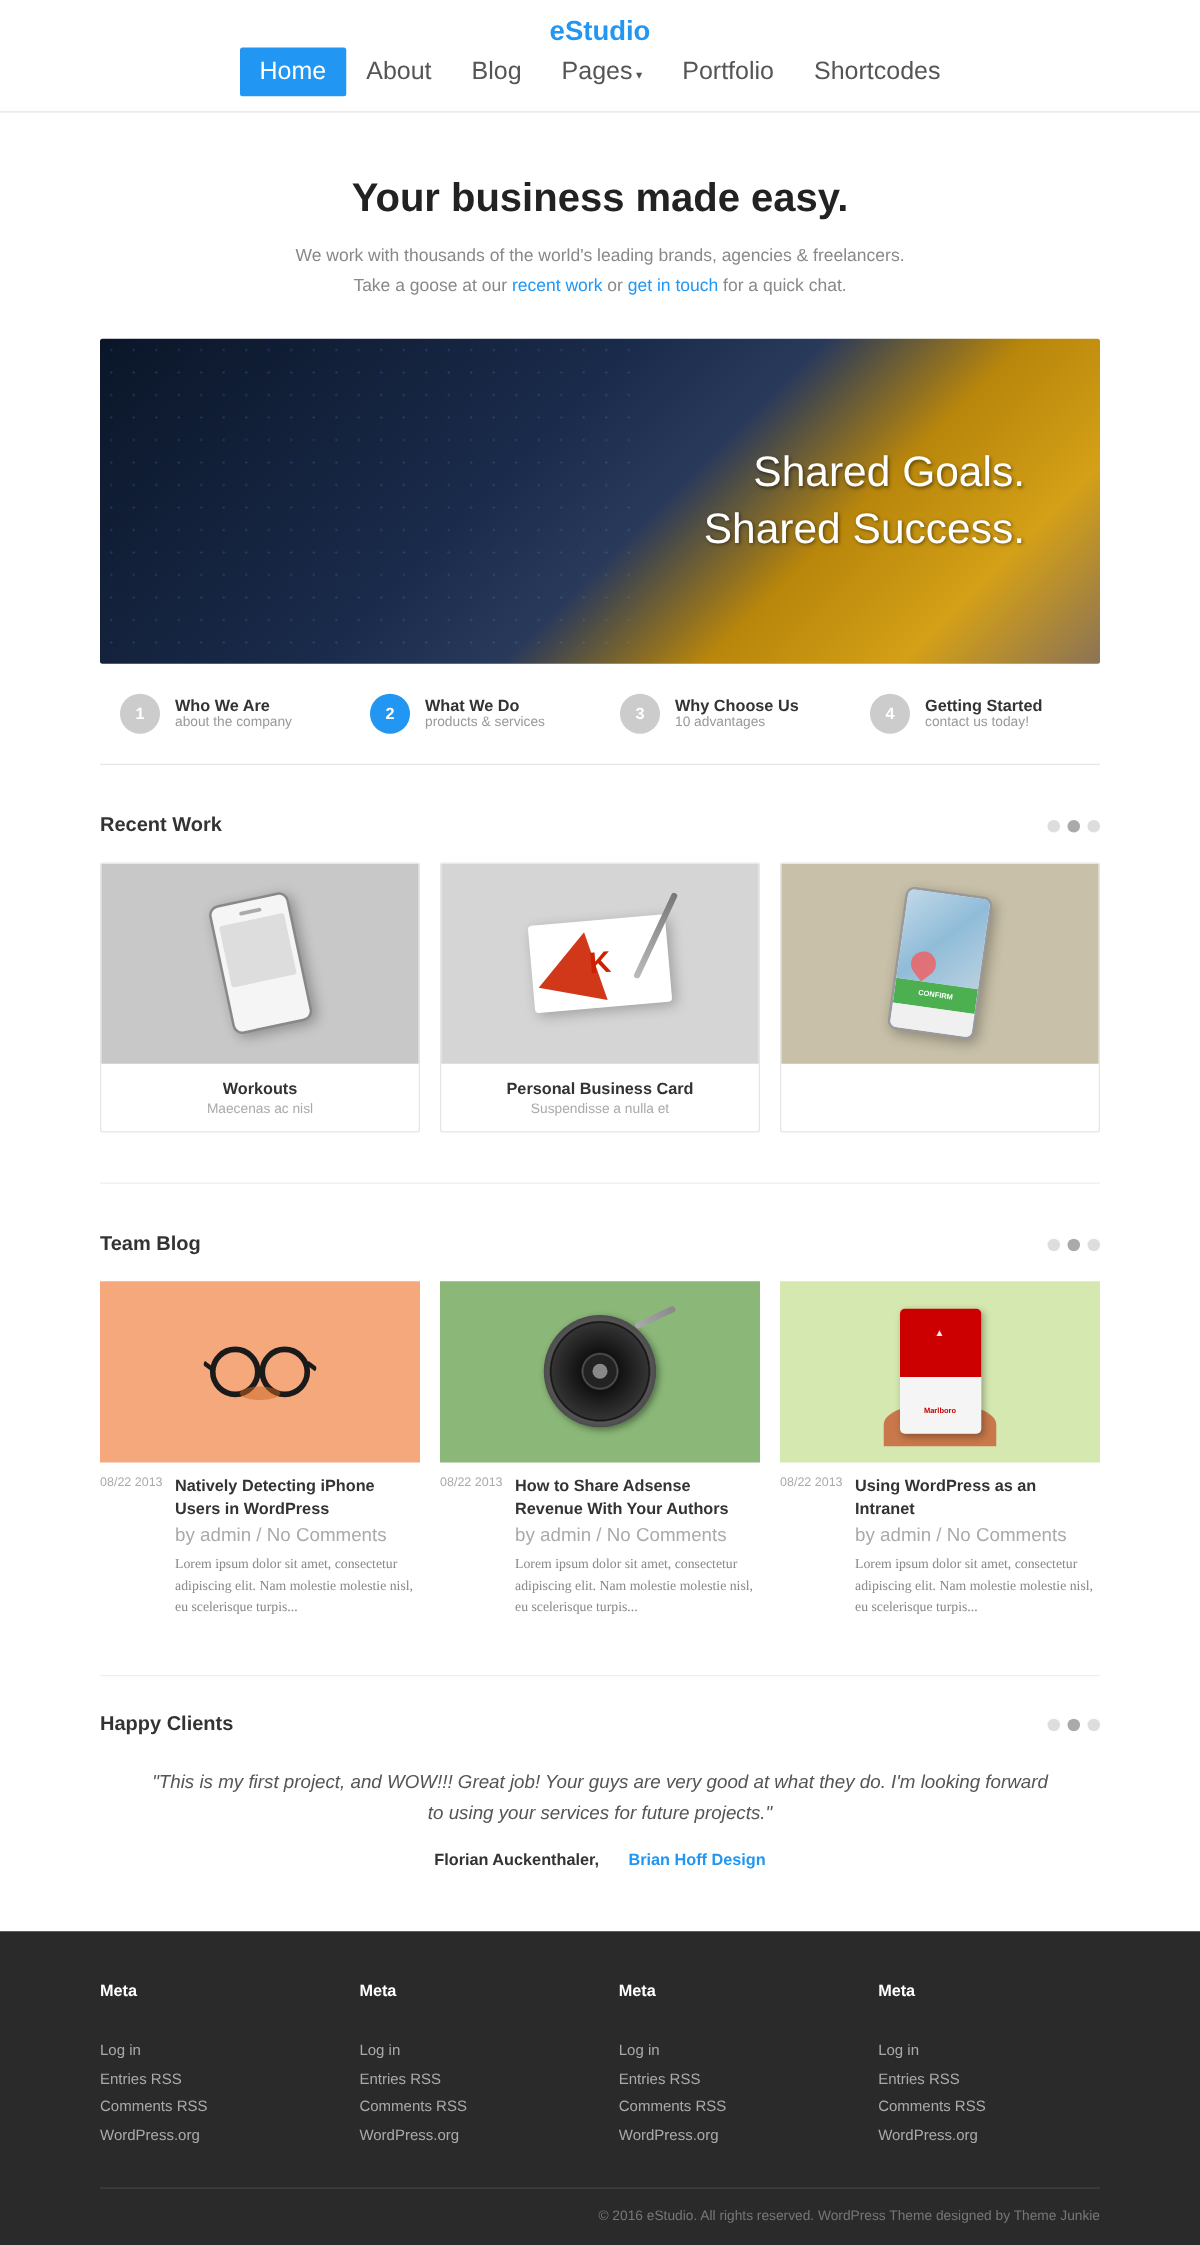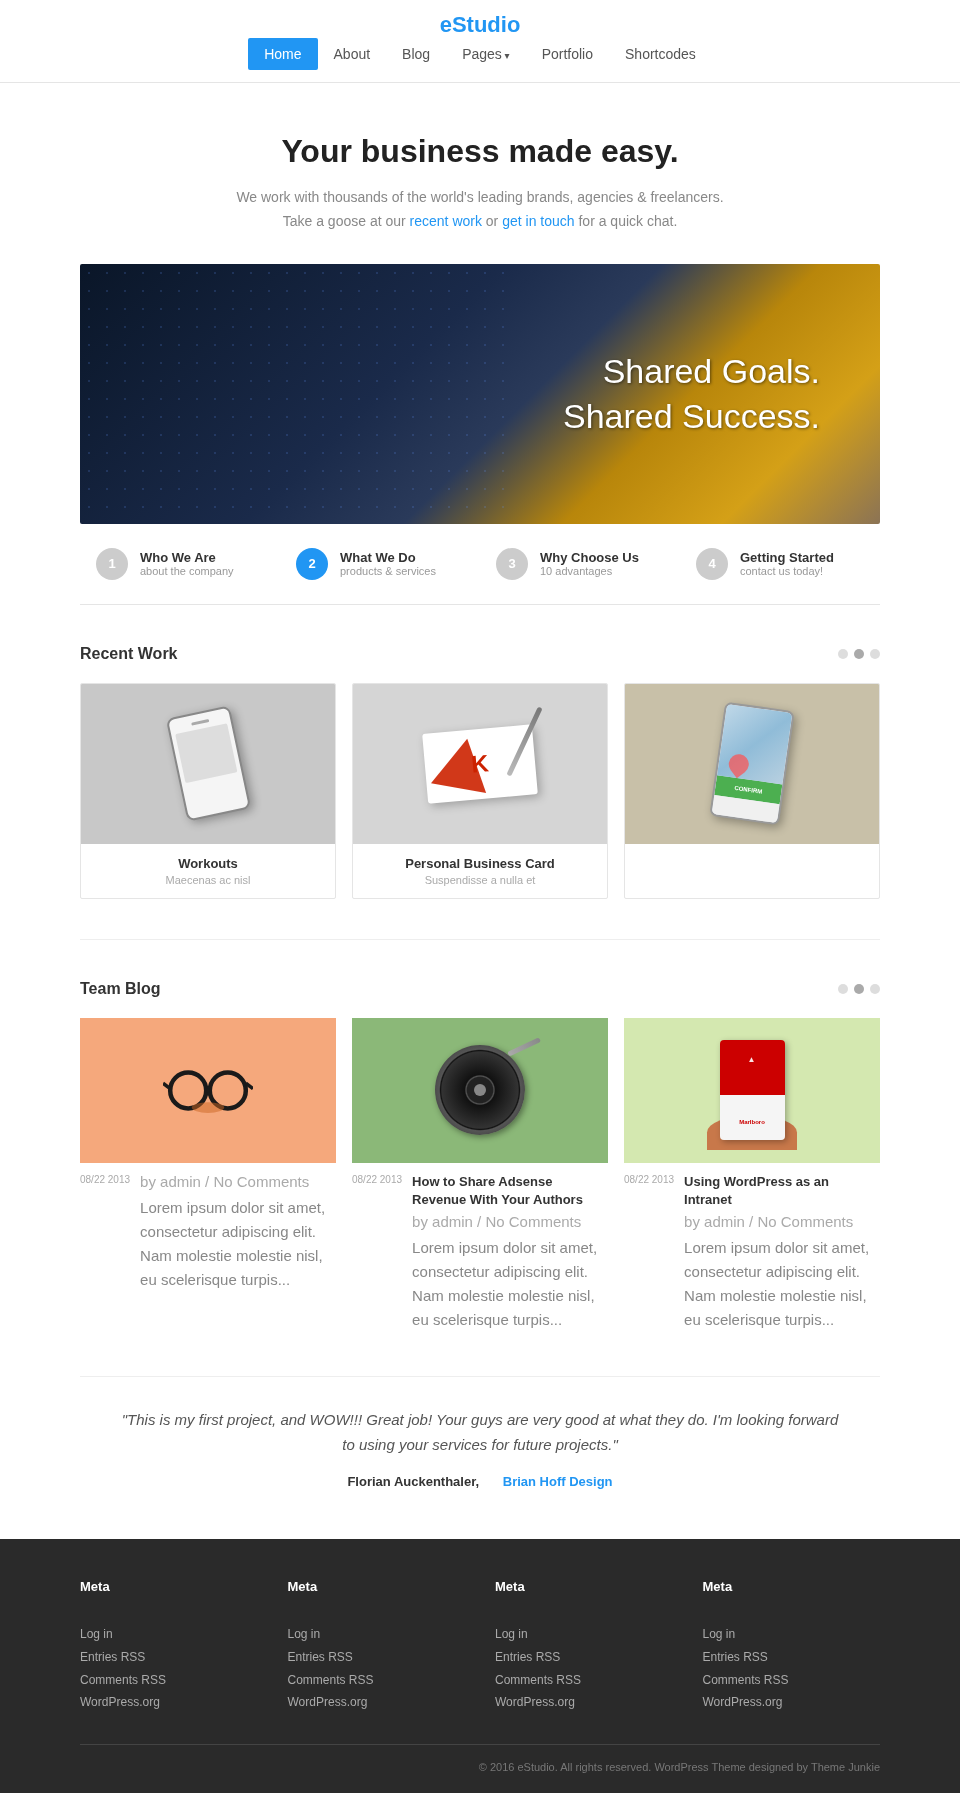--- a/index.html
+++ b/index.html
@@ -16,21 +16,21 @@
     }
     .logo {
       font-size: 22px;
       font-weight: 300;
       color: #333;
     }
     .logo span { color: #2196F3; font-weight: 700; }
     .nav { display: flex; gap: 0; align-items: center; }
     .nav-item {
       padding: 8px 16px;
-      font-size: 14px;
+      font-size: 20px;
       color: #555;
       cursor: pointer;
       text-decoration: none;
       text-align: right;
     }
     .nav-item.active {
       background: #2196F3;
       color: #fff;
       border-radius: 2px;
     }
@@ -214,21 +214,21 @@
     .blog-date {
       font-size: 10px;
       color: #aaa;
       line-height: 1.4;
       min-width: 32px;
       text-align: center;
     }
     .blog-content { flex: 1; }
     .blog-title { font-size: 13px; font-weight: 700; color: #333; line-height: 1.4; margin-bottom: 4px; }
     .blog-author { font-size: 15px; color: #aaa; margin-bottom: 6px; }
-    .blog-excerpt { font-size: 15px; color: #888; line-height: 1.6; }
+    .blog-excerpt { font-size: 11px; color: #888; line-height: 1.6; font-family: Liberation Serif, serif; }
 
     
     .testimonial-section {
       padding: 30px 80px 50px;
     }
     .testimonial-header {
       display: flex;
       justify-content: space-between;
       align-items: center;
       margin-bottom: 24px;
@@ -434,20 +434,21 @@
           <line x1="48" y1="28" x2="52" y2="28" stroke="#1a1a1a" stroke-width="4"></line>
           <line x1="0" y1="20" x2="8" y2="26" stroke="#1a1a1a" stroke-width="4"></line>
           <line x1="92" y1="20" x2="100" y2="26" stroke="#1a1a1a" stroke-width="4"></line>
           <ellipse cx="50" cy="47" rx="18" ry="6" fill="#cc6622" opacity="0.5"></ellipse>
         </svg>
       </div>
       <div class="blog-meta">
         <div class="blog-date-row">
           <div class="blog-date">08/22 2013</div>
           <div class="blog-content">
+            <div class="blog-title">Natively Detecting iPhone Users in WordPress</div>
             <div class="blog-author">by admin / No Comments</div>
             <div class="blog-excerpt">Lorem ipsum dolor sit amet, consectetur adipiscing elit. Nam molestie molestie nisl, eu scelerisque turpis...</div>
           </div>
         </div>
       </div>
     </div>
 
     <div class="blog-card">
       <div class="blog-img green-bg">
         <div style="position:relative;">
@@ -490,20 +491,28 @@
           </div>
         </div>
       </div>
     </div>
   </div>
 </section>
 
 <hr class="divider">
 
 <section class="testimonial-section">
+  <div class="testimonial-header">
+    <h2 class="section-title">Happy Clients</h2>
+    <div class="section-dots">
+      <div class="dot"></div>
+      <div class="dot active"></div>
+      <div class="dot"></div>
+    </div>
+  </div>
   <p class="testimonial-quote">"This is my first project, and WOW!!! Great job! Your guys are very good at what they do. I'm looking forward to using your services for future projects."</p>
   <p class="testimonial-author">
     <span>Florian Auckenthaler,</span> <a href="#">Brian Hoff Design</a>
   </p>
 </section>
 
 <footer class="footer">
   <div class="footer-grid">
     <div class="footer-col">
       <h4>Meta</h4>

